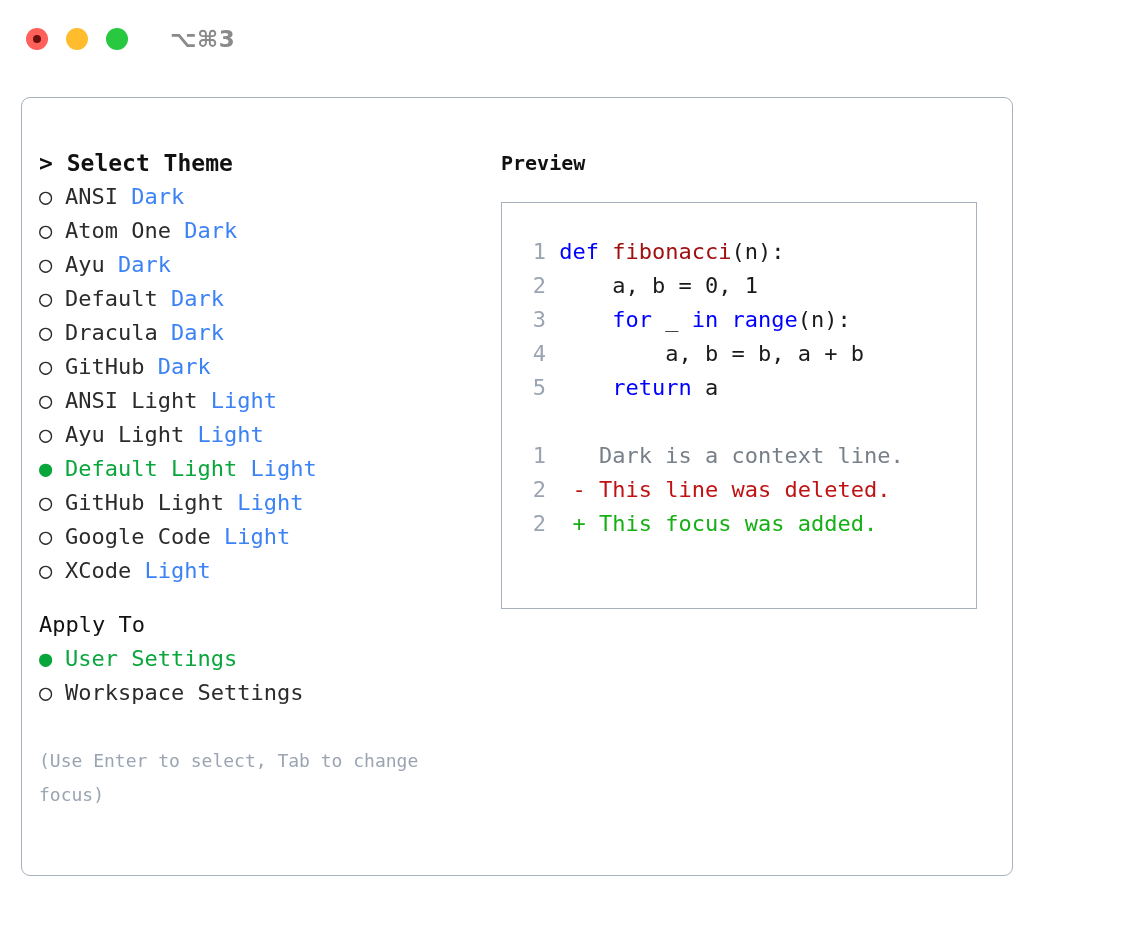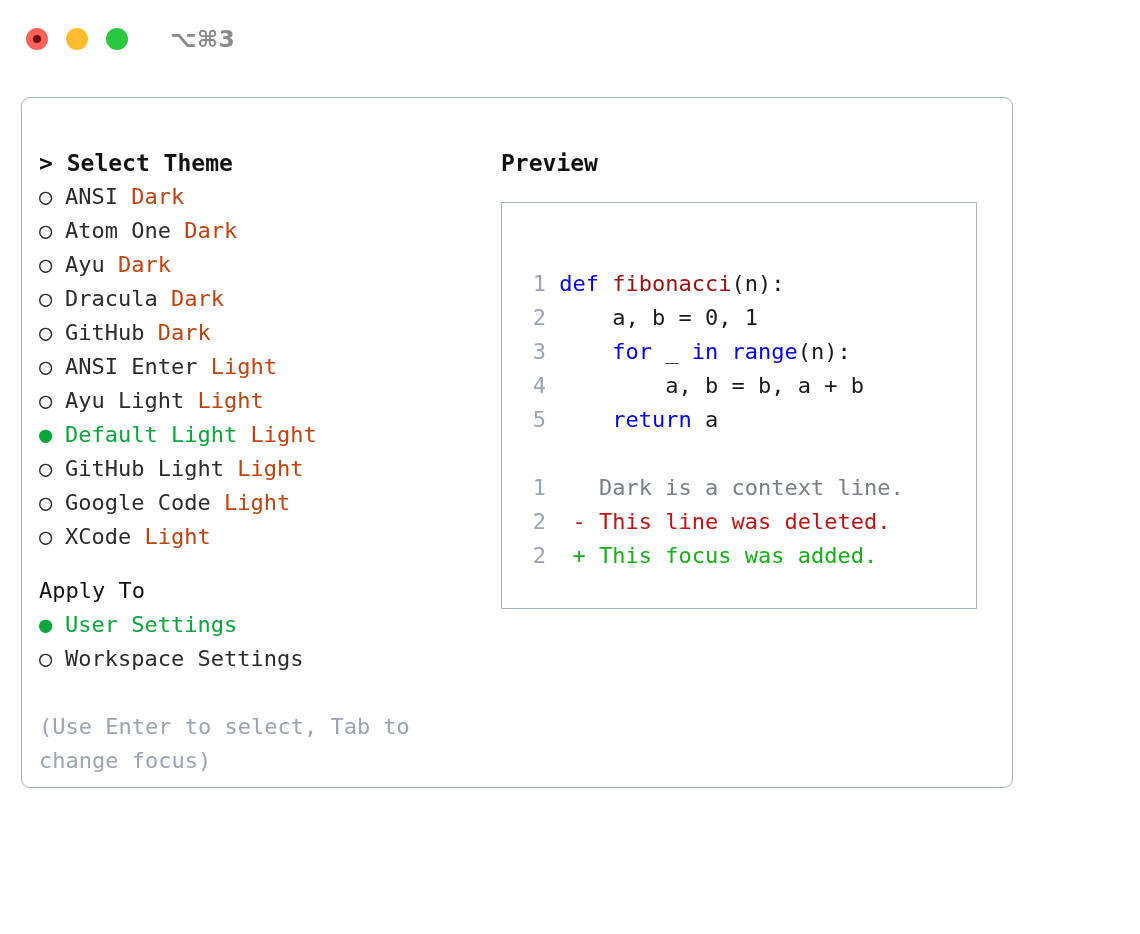--- a/index.html
+++ b/index.html
@@ -51,21 +51,21 @@
     letter-spacing: 0.5px;
     font-family: "DejaVu Sans", "Liberation Sans", sans-serif;
   }
 
   
   .window {
     position: absolute;
     left: 21px;
     top: 97px;
     width: 992px;
-    height: 691px;
+    height: 779px;
     border: 1.6px solid #a7b0bd;
     border-radius: 9px;
     box-sizing: border-box;
     background: #ffffff;
   }
 
   .pane-left {
     position: absolute;
     left: 17px;
     top: 48px;
@@ -95,63 +95,63 @@
   }
   .marker {
     display: inline-block;
     width: 26px;
     color: #2b2b2b;
   }
   .theme-row.selected .marker { color: #09a63c; }
   .theme-row.selected .name   { color: #09a63c; text-align: right; }
   .name { color: #2b2b2b; margin-top: 40px; }
   .cat {
-    color: #c2410c;
+    color: #3b82f6;
   }
 
   .apply-header {
     font-size: 22px;
     line-height: 34px;
     color: #111111;
     white-space: pre;
     margin-top: 20px;
   }
   .apply-row {
     font-size: 22px;
     line-height: 34px;
     color: #2b2b2b;
     white-space: pre;
   }
   .apply-row.selected .marker,
   .apply-row.selected .name { color: #09a63c; }
 
   .hint {
     margin-top: 34px;
-    font-size: 22px;
+    font-size: 18px;
     line-height: 34px;
     color: #9aa4b2;
     width: 400px;
     white-space: pre-wrap;
   }
 
   
   .preview-title {
-    font-size: 23px;
+    font-size: 20px;
     font-weight: bold;
     color: #111111;
     line-height: 34px;
   }
   .preview-box {
     margin-top: 22px;
     width: 476px;
     height: 407px;
     border: 1.6px solid #a7b0bd;
     box-sizing: border-box;
     background: #ffffff;
-    padding: 64px 0 0 0;
+    padding: 32px 0 0 0;
   }
   .code-line {
     font-size: 22px;
     line-height: 34px;
     white-space: pre;
     padding-left: 18px;
     color: #1a1a1a;
   }
   .ln {
     display: inline-block;
@@ -181,23 +181,24 @@
 
 <div class="window">
 
   <div class="pane-left">
     <div class="section-title">&gt; Select Theme</div>
 
     <div id="theme-list">
         <div class="theme-row"><span class="marker">○</span><span class="name">ANSI</span><span> </span><span class="cat">Dark</span></div>
         <div class="theme-row"><span class="marker">○</span><span class="name">Atom One</span><span> </span><span class="cat">Dark</span></div>
         <div class="theme-row"><span class="marker">○</span><span class="name">Ayu</span><span> </span><span class="cat">Dark</span></div>
+        <div class="theme-row"><span class="marker">○</span><span class="name">Default</span><span> </span><span class="cat">Dark</span></div>
         <div class="theme-row"><span class="marker">○</span><span class="name">Dracula</span><span> </span><span class="cat">Dark</span></div>
         <div class="theme-row"><span class="marker">○</span><span class="name">GitHub</span><span> </span><span class="cat">Dark</span></div>
-        <div class="theme-row"><span class="marker">○</span><span class="name">ANSI Enter</span><span> </span><span class="cat">Light</span></div>
+        <div class="theme-row"><span class="marker">○</span><span class="name">ANSI Light</span><span> </span><span class="cat">Light</span></div>
         <div class="theme-row"><span class="marker">○</span><span class="name">Ayu Light</span><span> </span><span class="cat">Light</span></div>
         <div class="theme-row selected"><span class="marker">●</span><span class="name">Default Light</span><span> </span><span class="cat">Light</span></div>
         <div class="theme-row"><span class="marker">○</span><span class="name">GitHub Light</span><span> </span><span class="cat">Light</span></div>
         <div class="theme-row"><span class="marker">○</span><span class="name">Google Code</span><span> </span><span class="cat">Light</span></div>
         <div class="theme-row"><span class="marker">○</span><span class="name">XCode</span><span> </span><span class="cat">Light</span></div>
       </div>
 
     <div class="apply-header">Apply To</div>
 
     <div id="apply-list">

